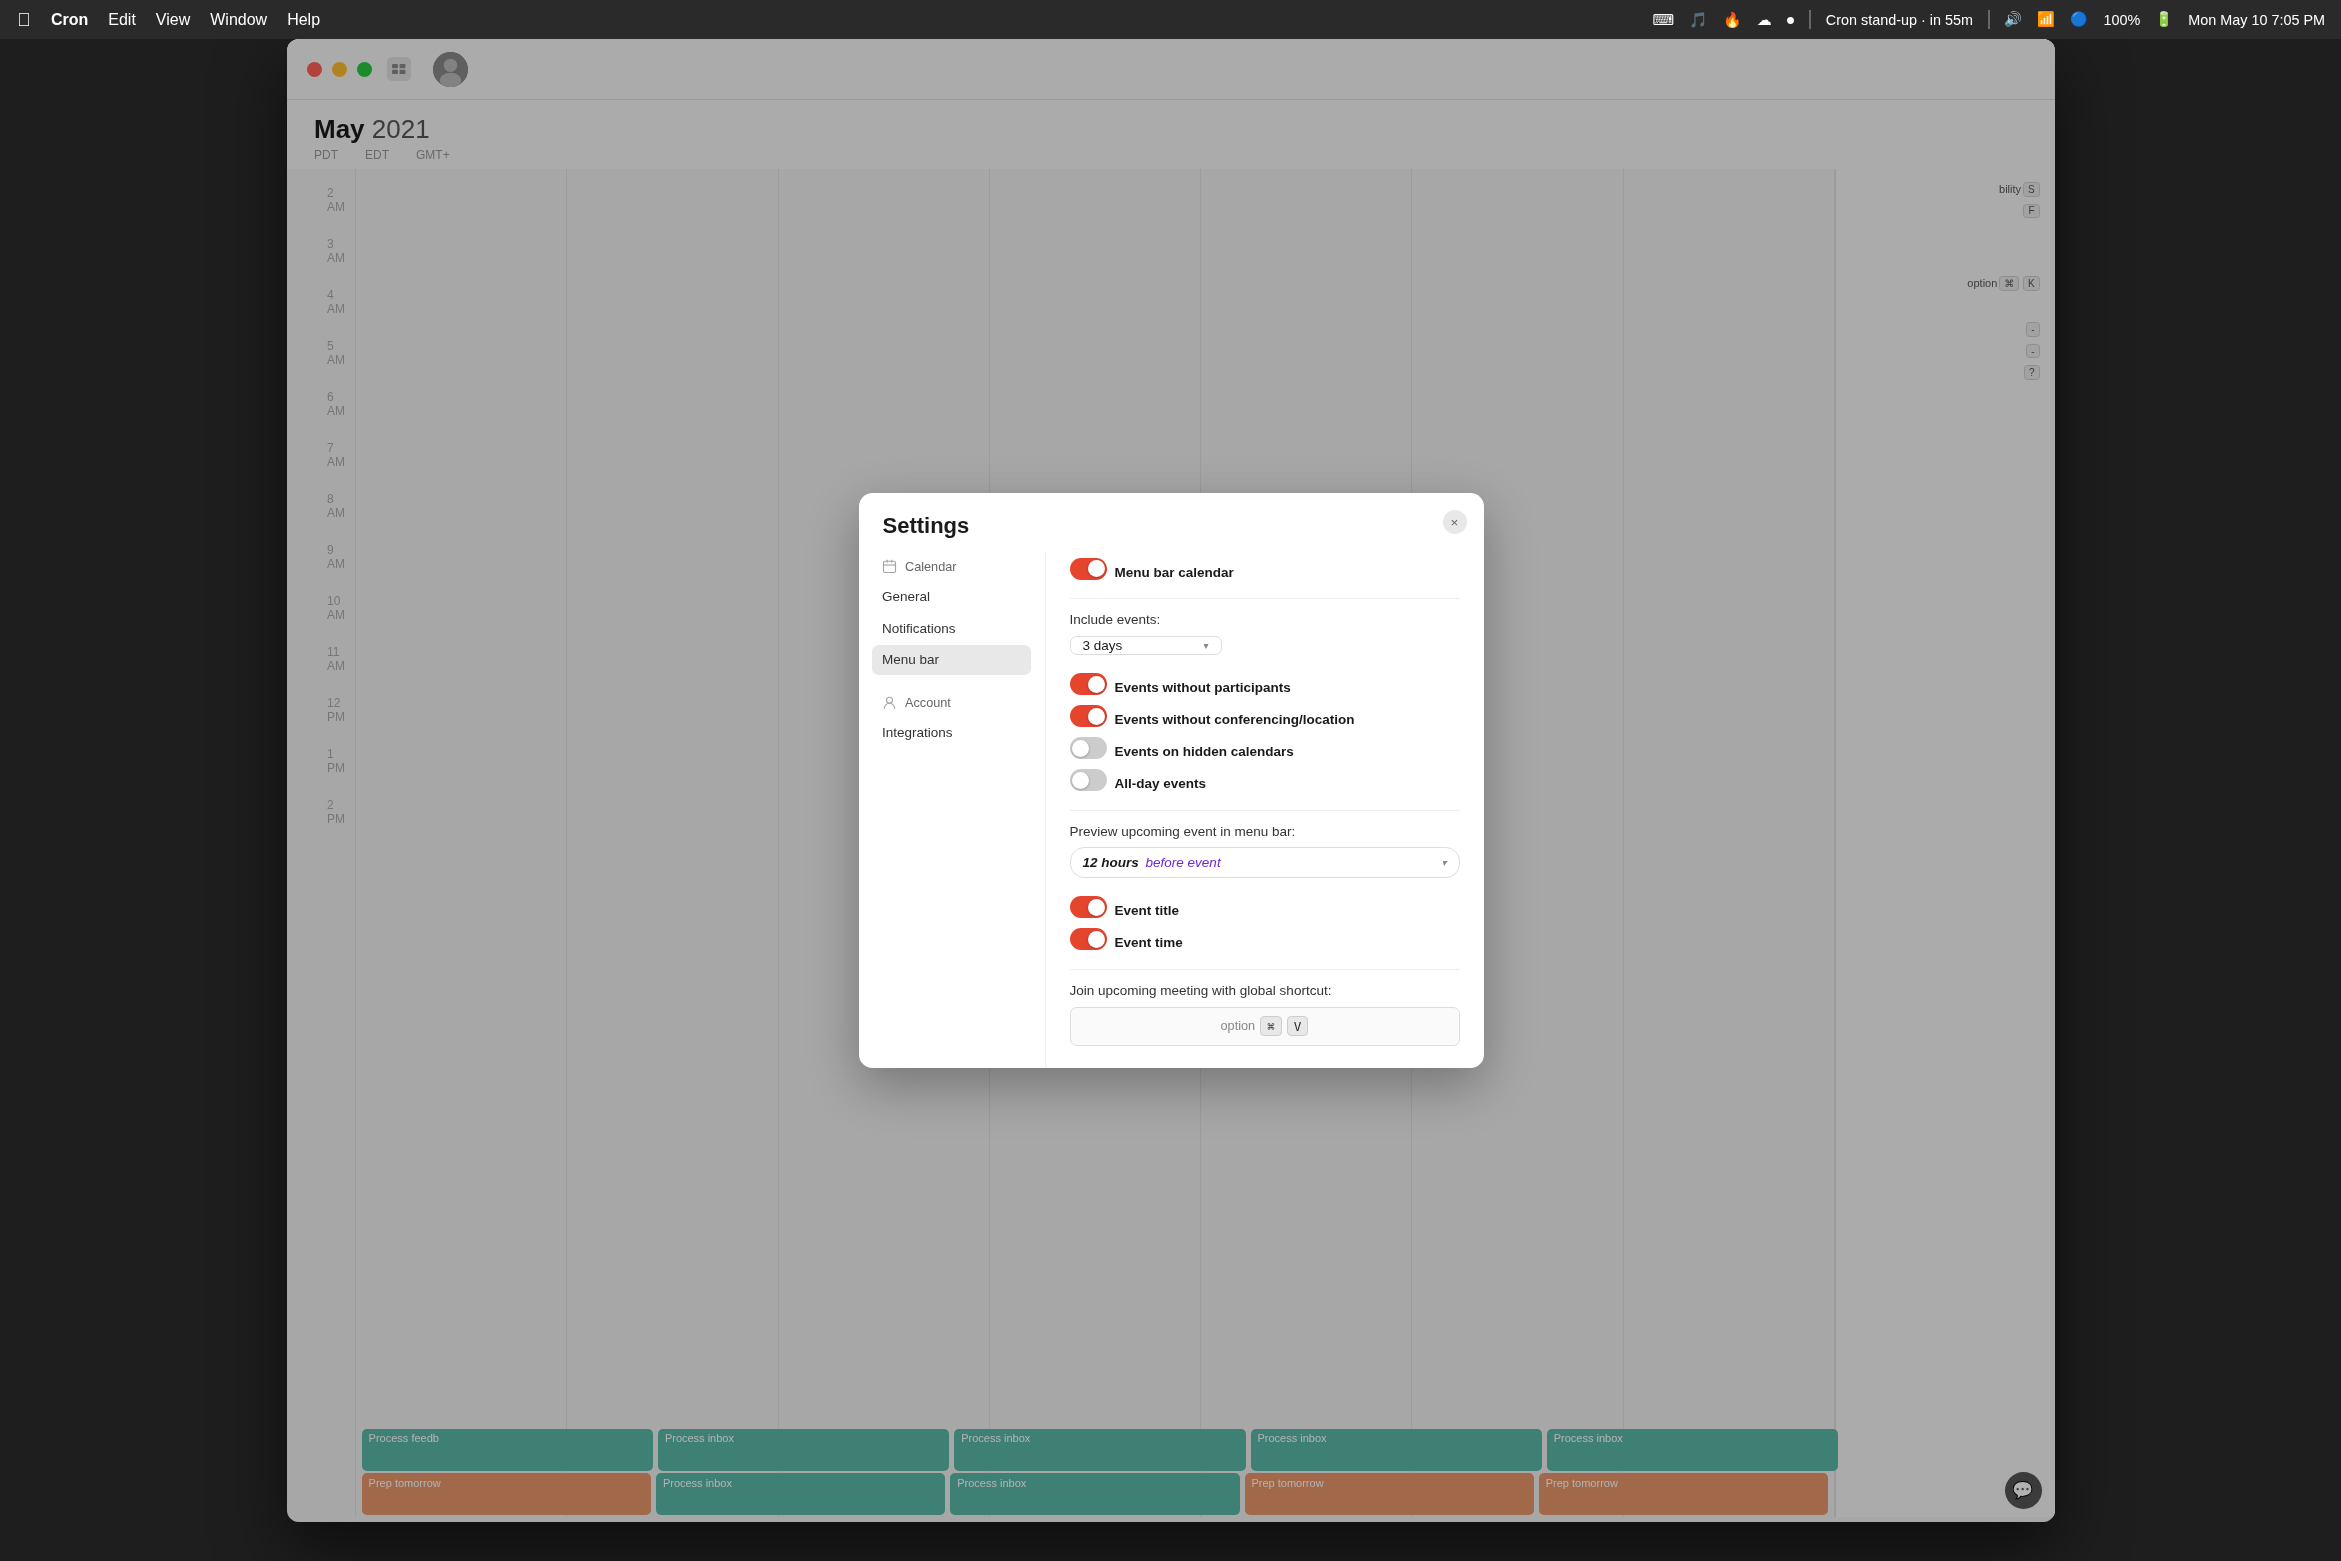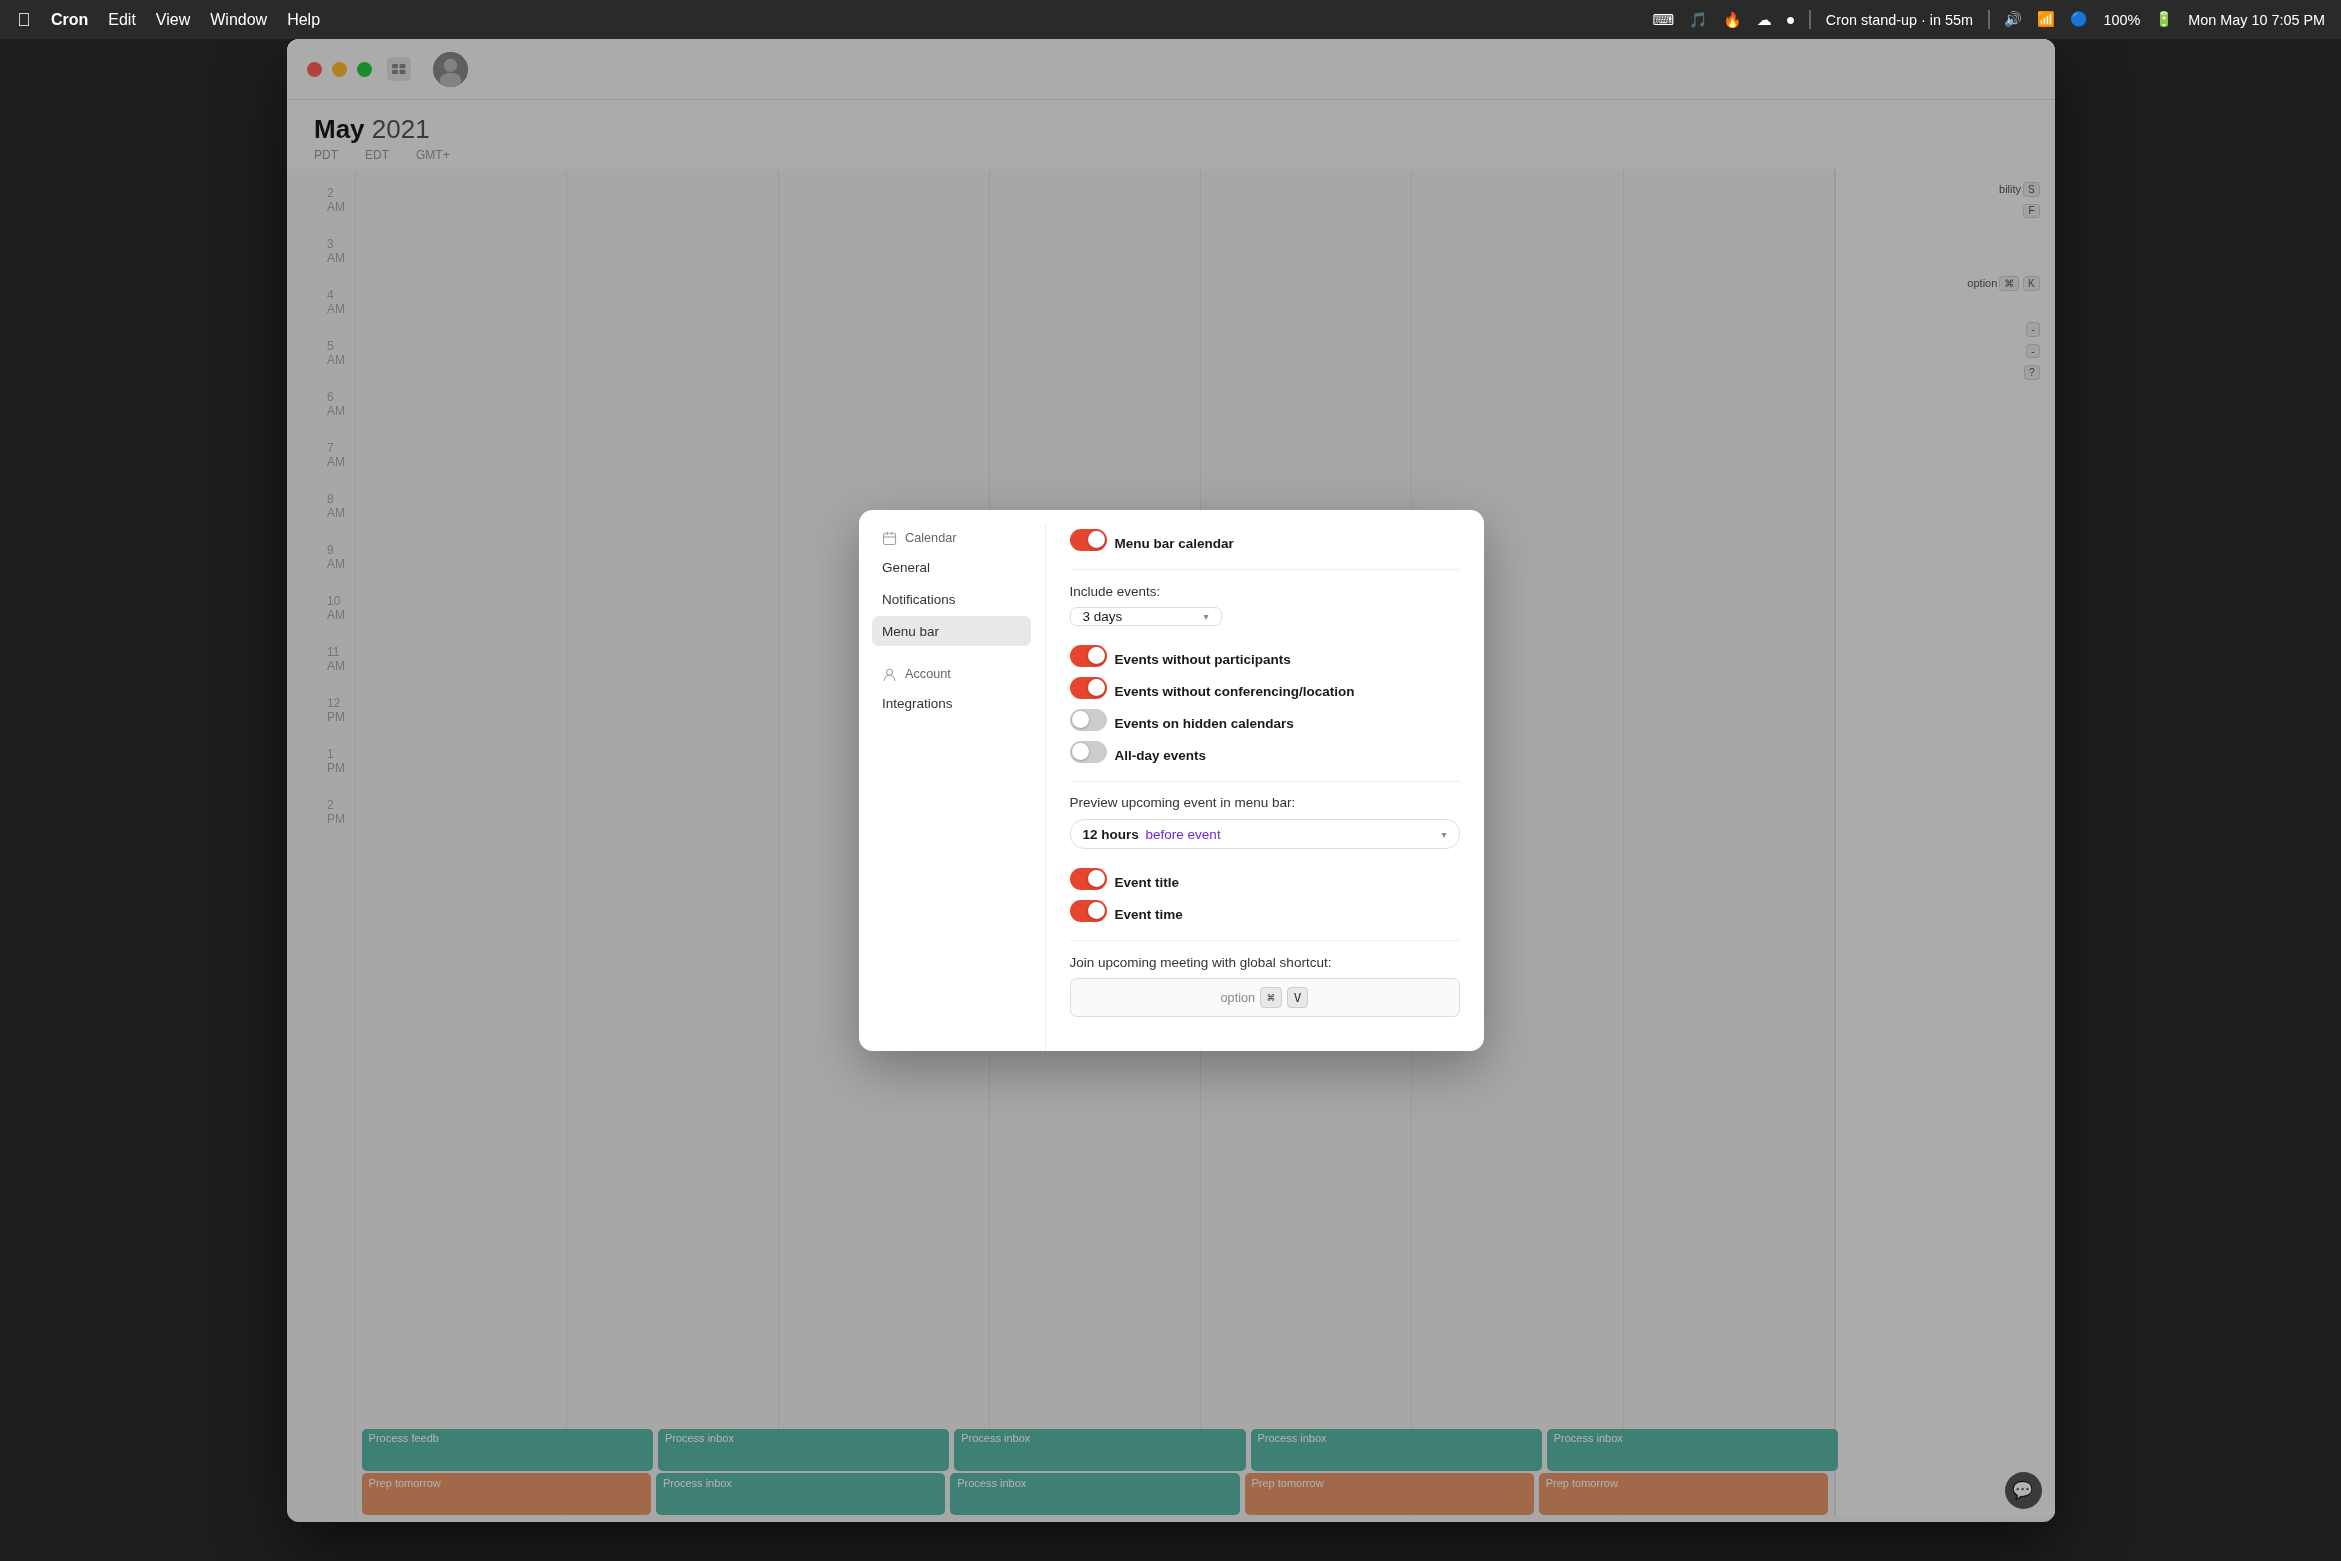--- a/index.html
+++ b/index.html
@@ -407,20 +407,21 @@
       align-items: center;
       padding: 6.8px 12px;
       border: 0.8px solid #ddd;
       border-radius: 14px;
       font-size: 13.5px;
       color: #1a1a1a;
       background: #fff;
       cursor: pointer;
       margin-bottom: 13.5px;
       gap: 6.8px;
+      font-style: italic;
     }
     .hours-bold {
       font-weight: 600;
     }
     .hours-regular {
       color: #6d28d9;
     }
     .hours-arrow {
       margin-left: auto;
       color: #888;
@@ -604,20 +605,24 @@
     <div class="bg-event orange">Prep tomorrow</div>
   </div>
 
   <div style="position:absolute; bottom:13.5px; right:13.5px; width:37px; height:37px; background:#555; border-radius:50%; display:flex; align-items:center; justify-content:center; cursor:pointer;">
     <span style="color:#fff; font-size:17px;">💬</span>
   </div>
 
   <div class="modal-overlay">
     <div class="settings-modal">
 
+      <div class="settings-header">
+        <h2 class="settings-title">Settings</h2>
+        <button class="settings-close-btn">×</button>
+      </div>
 
       <div class="settings-body">
 
         <div class="settings-sidebar">
           <div class="sidebar-section">
             <div class="sidebar-section-header">
               <svg viewBox="0 0 20 20" fill="none">
                 <rect x="2" y="3" width="16" height="15" rx="2" stroke="#666" stroke-width="1.5"></rect>
                 <line x1="2" y1="8" x2="18" y2="8" stroke="#666" stroke-width="1.5"></line>
                 <line x1="7" y1="1" x2="7" y2="5" stroke="#666" stroke-width="1.5"></line>

